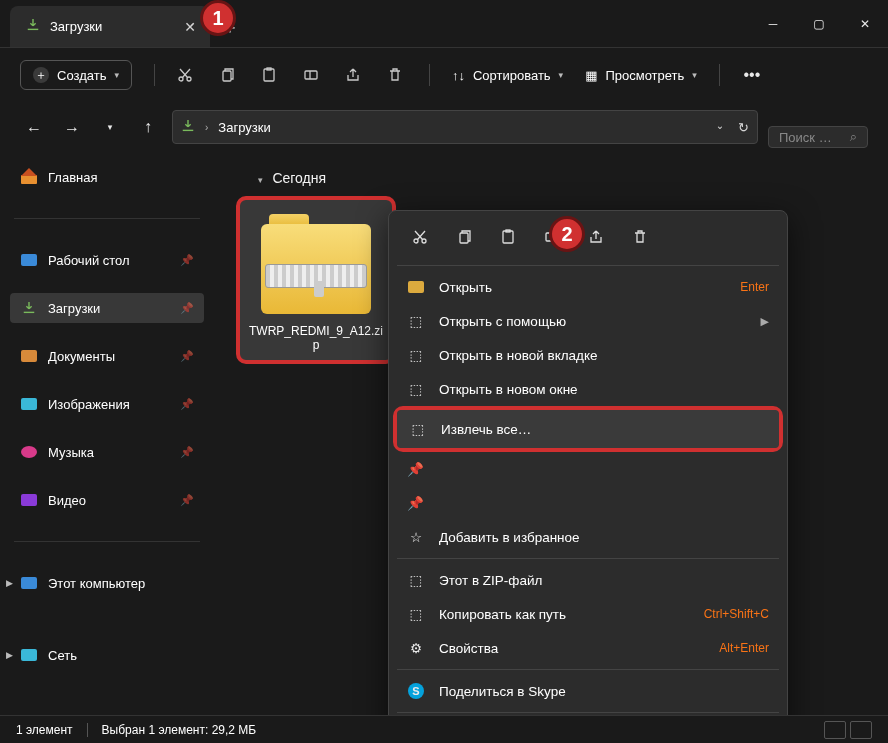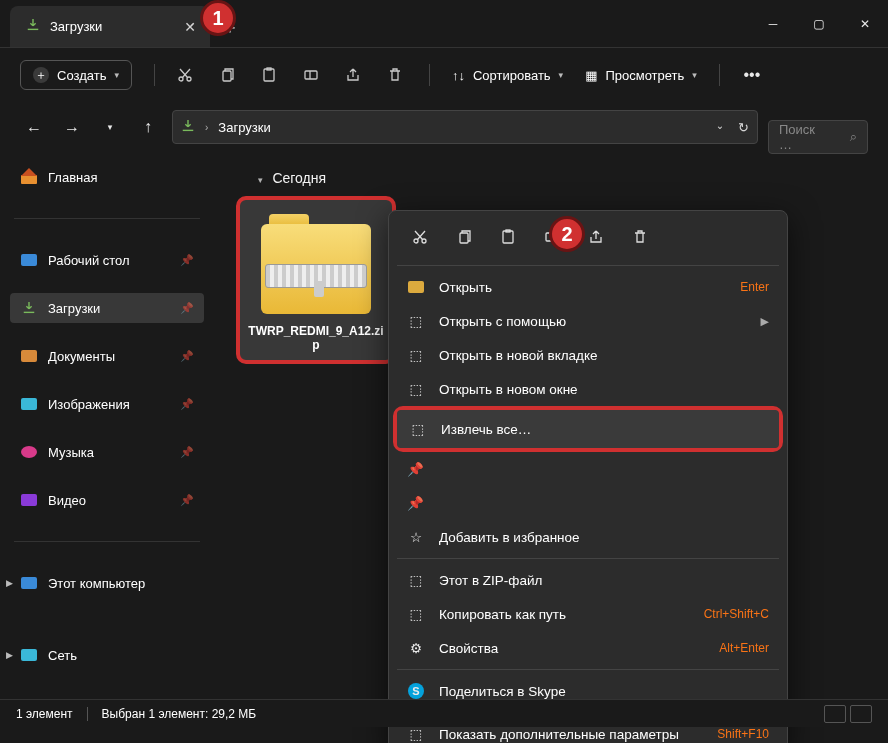--- a/index.html
+++ b/index.html
@@ -23,21 +23,21 @@
 .tool-icon svg, .icon svg { display: block; }
 .sep { width: 1px; height: 22px; background: #444; }
 .tool-text { display: flex; align-items: center; gap: 8px; font-size: 13px; }
 
 
 .navrow { height: 50px; display: flex; align-items: center; gap: 10px; padding: 0 20px; }
 .navbtn { width: 28px; text-align: center; opacity: .9; }
 .addrbar { flex: 1; height: 34px; background: #2c2c2c; border: 1px solid #444; border-radius: 4px; display: flex; align-items: center; padding: 0 8px; gap: 10px; font-size: 13px; }
 .addrbar .dl-icon { color: #7aba5c; }
 .addrbar .end { margin-left: auto; display: flex; gap: 14px; opacity: .8; }
-.searchbox { width: 100px; height: 34px; background: #2c2c2c; border: 1px solid #444; border-radius: 4px; display: flex; align-items: center; padding: 0 10px; gap: 24px; font-size: 13px; color: #888; margin-top: 20px; }
+.searchbox { width: 100px; height: 22px; background: #2c2c2c; border: 1px solid #444; border-radius: 4px; display: flex; align-items: center; padding: 0 10px; gap: 16px; font-size: 13px; color: #888; margin-top: 20px; }
 
 
 .body { display: flex; height: 563px; }
 .sidebar { width: 210px; padding: 10px 6px 10px 10px; display: flex; flex-direction: column; gap: 18px; }
 .side-item { display: flex; align-items: center; gap: 10px; padding: 7px 10px; border-radius: 4px; font-size: 13px; position: relative; }
 .side-item.selected { background: #383838; }
 .side-item .pin { margin-left: auto; opacity: .5; font-size: 11px; }
 .side-item .ico { width: 18px; height: 16px; display: flex; align-items: center; justify-content: center; }
 .side-sep { height: 1px; background: #333; margin: 8px 4px; }
 .expand { position: absolute; left: -4px; opacity: .7; font-size: 9px; }
@@ -45,41 +45,41 @@
 .content { flex: 1; padding: 14px 20px; position: relative; }
 .group-header { font-size: 14px; margin: 4px 0 10px 28px; opacity: .95; }
 
 .file-item { width: 160px; text-align: center; position: relative; padding: 8px; border: 4px solid #d03030; border-radius: 10px; background: #383838; margin-left: 6px; }
 .zip-icon { width: 110px; height: 100px; margin: 6px auto 10px; position: relative; }
 .zip-folder { position: absolute; inset: 0; }
 .zip-folder::before { content: ""; position: absolute; left: 8px; top: 0; width: 40px; height: 14px; background: linear-gradient(#f4d166, #e6b833); border-radius: 4px 4px 0 0; }
 .zip-folder::after { content: ""; position: absolute; left: 0; top: 10px; right: 0; bottom: 0; background: linear-gradient(#f8dd7a, #e9b836); border-radius: 6px; }
 .zipper { position: absolute; left: 4px; right: 4px; top: 50px; height: 24px; background: repeating-linear-gradient(90deg, #ccc 0 4px, #eee 4px 8px); border-radius: 3px; z-index: 2; border: 1px solid #999; }
 .zipper::after { content: ""; position: absolute; left: 48%; top: 16px; width: 10px; height: 16px; background: #ccc; border-radius: 2px; }
-.file-name { font-size: 12px; word-break: break-all; font-weight: bold; }
+.file-name { font-size: 12px; word-break: break-all; }
 
 .badge { position: absolute; width: 36px; height: 36px; border-radius: 50%; background: #d03030; border: 3px solid #681414; color: #fff; font-size: 20px; font-weight: bold; display: flex; align-items: center; justify-content: center; z-index: 10; }
 .badge1 { left: 200px; top: 0px; }
 .badge2 { left: 549px; top: 216px; }
 
 
 .ctxmenu { position: absolute; left: 388px; top: 210px; width: 400px; background: #2c2c2c; border: 1px solid #444; border-radius: 8px; padding: 6px; box-shadow: 0 8px 30px rgba(0,0,0,.6); }
 .ctx-iconrow { display: flex; gap: 6px; padding: 4px 6px 8px; }
 .ctx-iconrow .mi { width: 38px; height: 32px; display: flex; align-items: center; justify-content: center; border-radius: 4px; }
 .ctx-sep { height: 1px; background: #444; margin: 4px 2px; }
 .mi-row { display: flex; align-items: center; gap: 14px; padding: 8px 12px; border-radius: 4px; font-size: 13.5px; }
 .mi-row .mico { width: 18px; height: 18px; display: flex; align-items: center; justify-content: center; opacity: .9; }
 .mi-row .shortcut { margin-left: auto; color: #f97316; font-size: 12px; }
 .mi-row .chev { margin-left: auto; color: #aaa; font-size: 11px; }
 .mi-row.highlight { background: #3a3a3a; }
 .extract-frame { border: 4px solid #d03030; border-radius: 10px; margin: 0 -2px; }
 .extract-frame .mi-row { padding: 10px 12px; }
 
 
-.statusbar { position: absolute; left: 0; right: 0; bottom: 16px; height: 28px; background: #1a1a1a; border-top: 1px solid #333; display: flex; align-items: center; padding: 0 16px; font-size: 12px; gap: 14px; }
+.statusbar { position: absolute; left: 0; right: 0; bottom: 0; height: 28px; background: #1a1a1a; border-top: 1px solid #333; display: flex; align-items: center; padding: 0 16px; font-size: 12px; gap: 14px; }
 .statusbar .vsep { width: 1px; height: 14px; background: #555; }
 .viewmodes { margin-left: auto; display: flex; gap: 4px; }
 .viewmodes div { width: 22px; height: 18px; border: 1px solid #555; border-radius: 2px; }
 
 
 .c-blue { background: #3a8ad8; } .c-orange { background: #d88a3a; }
 .c-cyan { background: #3ab8d8; } .c-pink { background: #d83a8a; } .c-purple { background: #8a3ad8; }
 .sq { width: 16px; height: 12px; border-radius: 2px; }
 
 .home-ico { position: relative; width: 16px; height: 14px; }

